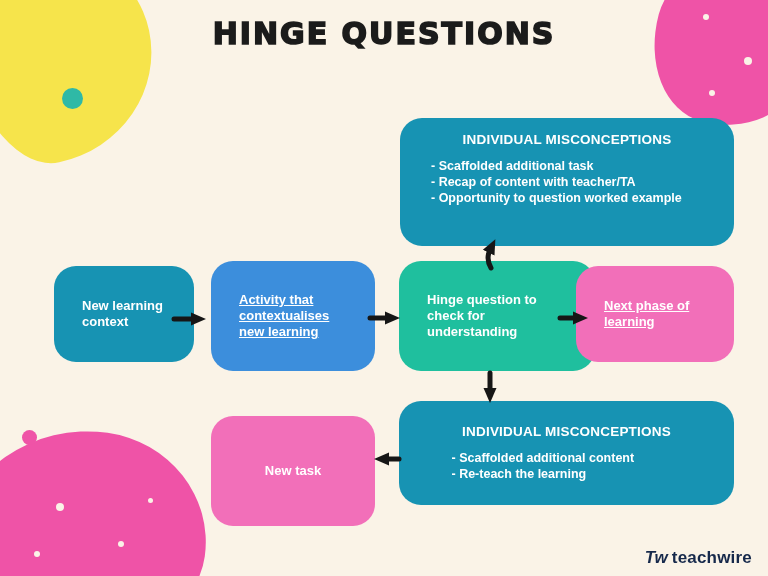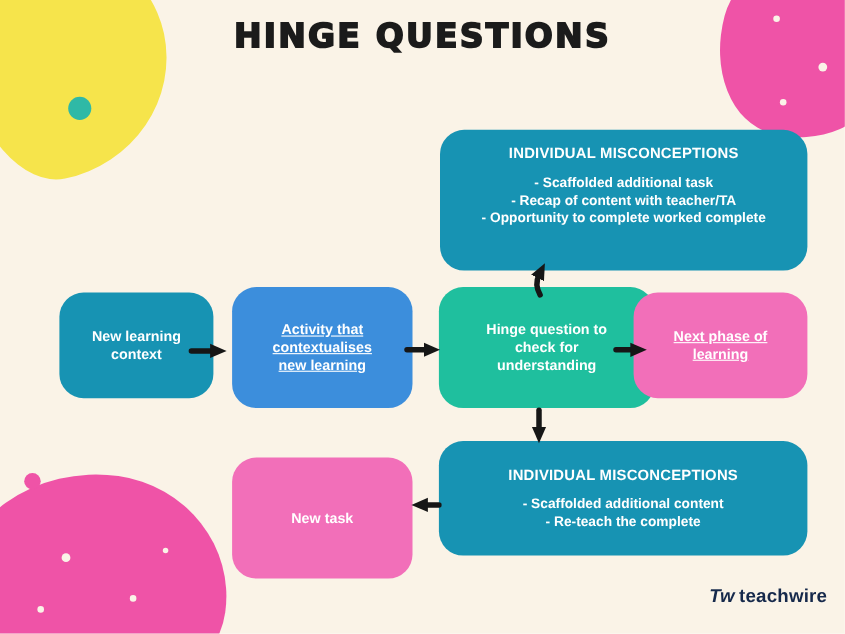--- a/index.html
+++ b/index.html
@@ -41,41 +41,41 @@
     font-family:"DejaVu Sans",sans-serif;
     font-size:30px;font-weight:800;color:#1B1B1B;
     letter-spacing:2px;
     -webkit-text-stroke:1.6px #1B1B1B;
   }
   
   .box{
     position:absolute;box-sizing:border-box;
     border-radius:22px;color:#ffffff;font-weight:700;
     display:flex;flex-direction:column;align-items:center;justify-content:center;
-    text-align:center;padding:10px 28px;
+    text-align:left;padding:10px 28px;
     font-size:13px;line-height:1.25;
   }
   .teal{background:#1793B3;}
   .blue{background:#3C8EDC;text-decoration:underline;}
   .green{background:#1FBF9E;}
   .pink{background:#F26FB9;}
   .box.top-mis{left:400px;top:118px;width:334px;height:128px;justify-content:flex-start;padding-top:14px;}
   .box.new-learning{left:30px;top:266px;width:140px;height:96px;margin-left:24px;}
   .box.activity{left:211px;top:261px;width:164px;height:110px;}
   .box.hinge{left:399px;top:261px;width:196px;height:110px;}
   .box.next-phase{left:576px;top:266px;width:158px;height:96px;text-decoration:underline;}
   .box.bottom-mis{left:399px;top:401px;width:335px;height:104px;justify-content:center;}
   .box.new-task{left:211px;top:416px;width:164px;height:110px;}
   .mis-heading{font-size:13.5px;font-weight:700;letter-spacing:.2px;margin-bottom:9px;}
   .mis-items{width:272px;font-size:12.5px;line-height:1.3;font-weight:700;}
   
   svg.arrows{position:absolute;left:0;top:0;pointer-events:none;}
   
   .logo{
-    position:absolute;right:16px;bottom:24px;
+    position:absolute;right:16px;bottom:8px;
     display:flex;align-items:center;gap:4px;
     color:#16294B;
   }
   .logo-mark{font-size:17px;font-weight:800;font-style:italic;}
   .logo-text{font-size:17px;font-weight:700;letter-spacing:.2px;}
 </style>
 </head>
 <body>
 
 <div class="canvas">
@@ -93,42 +93,42 @@
   <div class="sparkle" style="left:34px;top:551px;width:6px;height:6px;"></div>
   <div class="sparkle" style="left:148px;top:498px;width:5px;height:5px;"></div>
 
   <h1 class="title">HINGE QUESTIONS</h1>
 
   <div class="box teal top-mis">
     <div class="mis-heading">INDIVIDUAL MISCONCEPTIONS</div>
     <div class="mis-items">
       <div>- Scaffolded additional task</div>
       <div>- Recap of content with teacher/TA</div>
-      <div>- Opportunity to complete worked complete</div>
+      <div>- Opportunity to question worked example</div>
     </div>
   </div>
 
   <div class="box teal new-learning">
     <span>New learning context</span>
   </div>
   <div class="box blue activity">
     <span>Activity that contextualises new learning</span>
   </div>
   <div class="box green hinge">
     <span>Hinge question to check for understanding</span>
   </div>
   <div class="box pink next-phase">
     <span>Next phase of learning</span>
   </div>
 
   <div class="box teal bottom-mis">
     <div class="mis-heading">INDIVIDUAL MISCONCEPTIONS</div>
     <div class="mis-items" style="width:230px;">
       <div>- Scaffolded additional content</div>
-      <div>- Re-teach the complete</div>
+      <div>- Re-teach the learning</div>
     </div>
   </div>
 
   <div class="box pink new-task">
     <span>New task</span>
   </div>
 
   <svg class="arrows" width="768" height="576" viewBox="0 0 768 576">
     <defs>
       <marker id="ah" markerUnits="userSpaceOnUse" markerWidth="18" markerHeight="16" refX="3" refY="8" orient="auto">

